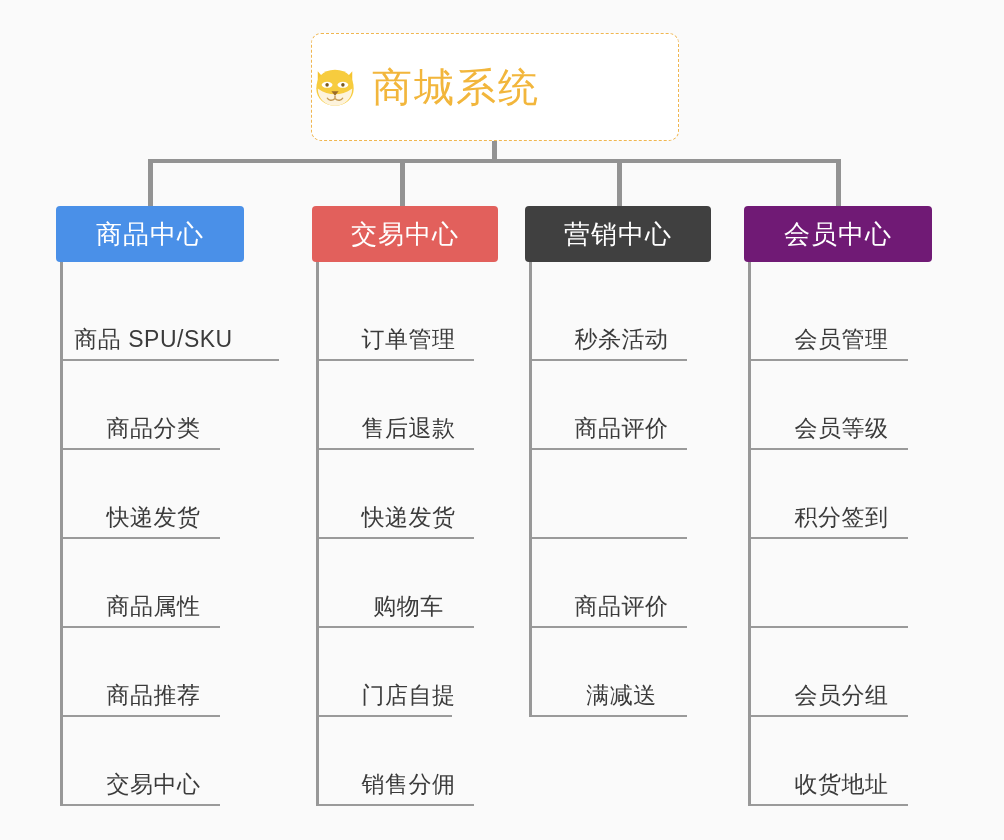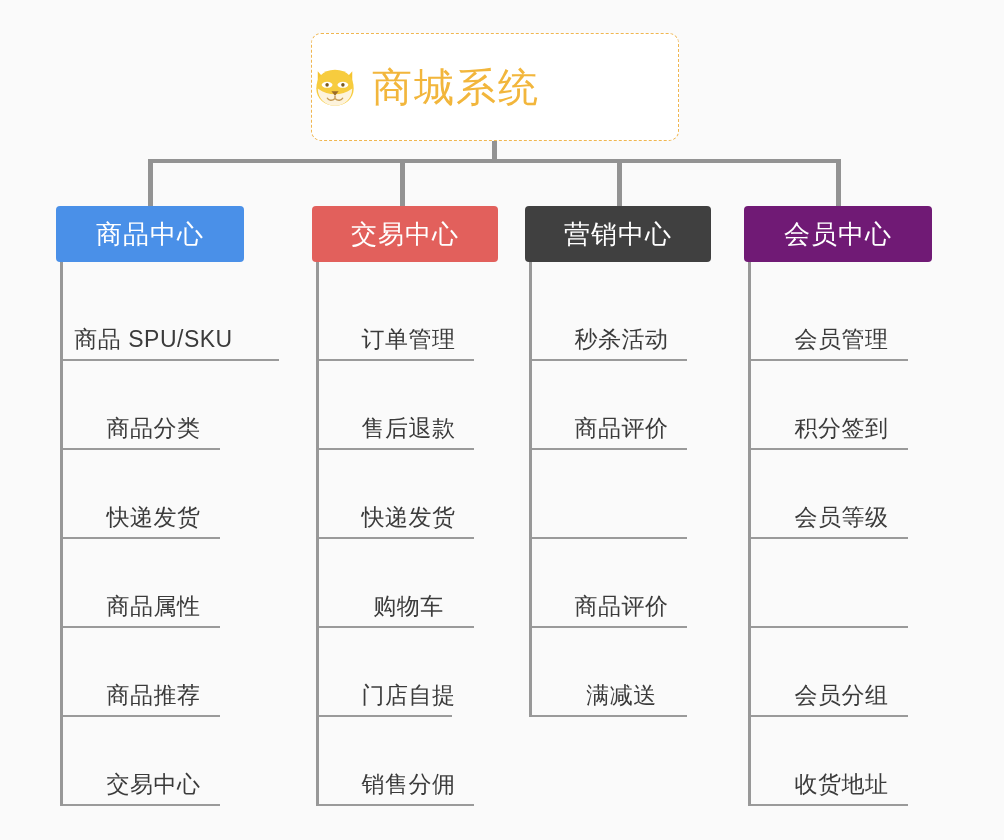--- a/index.html
+++ b/index.html
@@ -259,28 +259,28 @@
   <div class="column col-4">
     <div class="col-head" style="background:#701a75">
       <span>会员中心</span>
     </div>
     <div class="col-body">
       <div class="leaf">
         <span class="leaf-text">会员管理</span>
         <span class="leaf-rule"></span>
       </div>
       <div class="leaf">
+        <span class="leaf-text">会员等级</span>
+        <span class="leaf-rule"></span>
+      </div>
+      <div class="leaf">
         <span class="leaf-text">积分签到</span>
         <span class="leaf-rule"></span>
       </div>
       <div class="leaf">
-        <span class="leaf-text">会员等级</span>
-        <span class="leaf-rule"></span>
-      </div>
-      <div class="leaf">
         <span class="leaf-rule"></span>
       </div>
       <div class="leaf">
         <span class="leaf-text">会员分组</span>
         <span class="leaf-rule"></span>
       </div>
       <div class="leaf">
         <span class="leaf-text">收货地址</span>
         <span class="leaf-rule"></span>
       </div>

